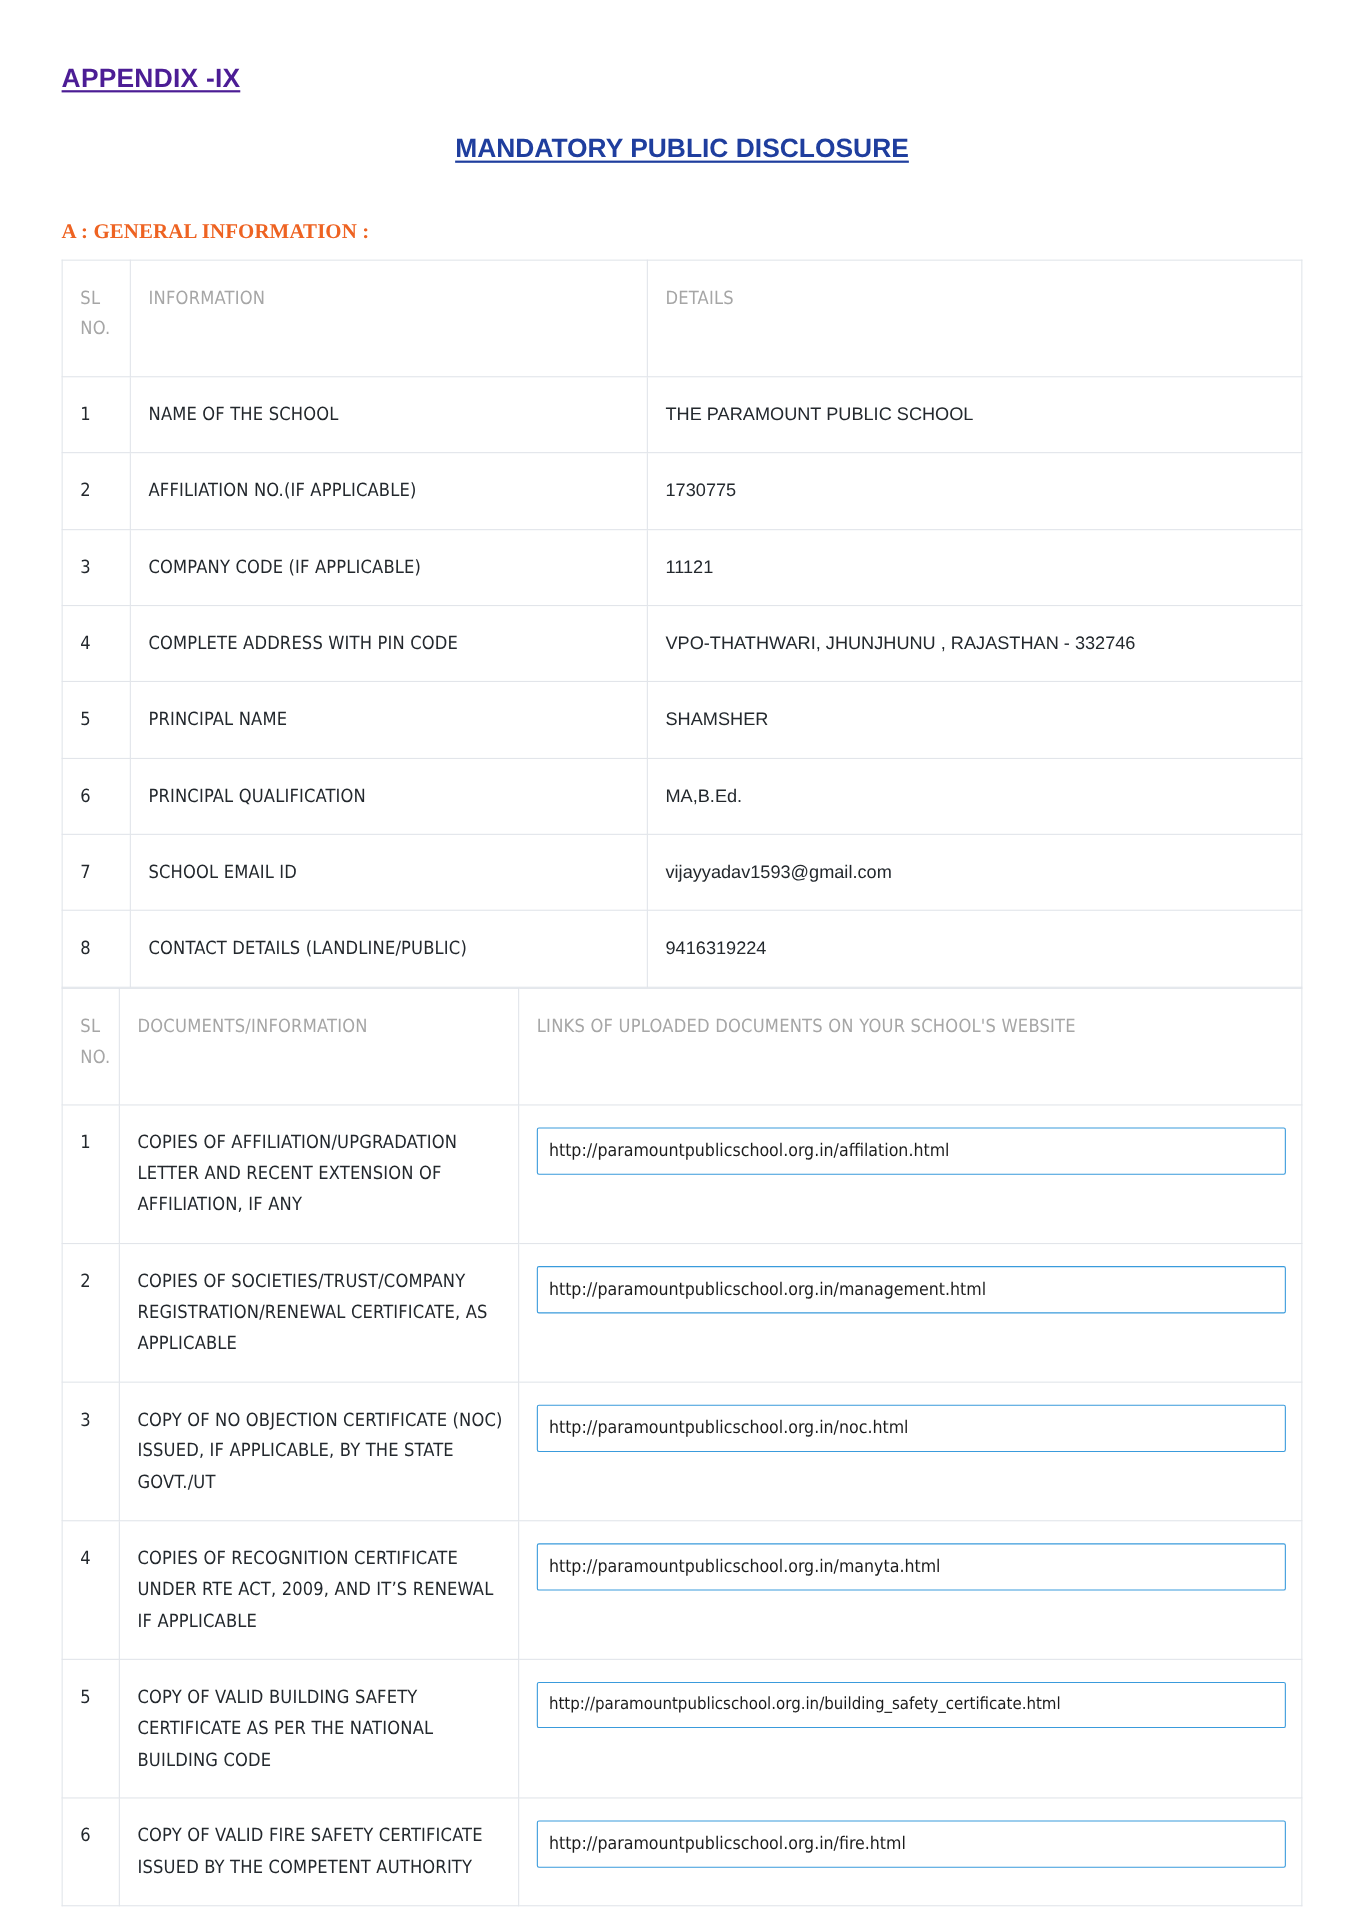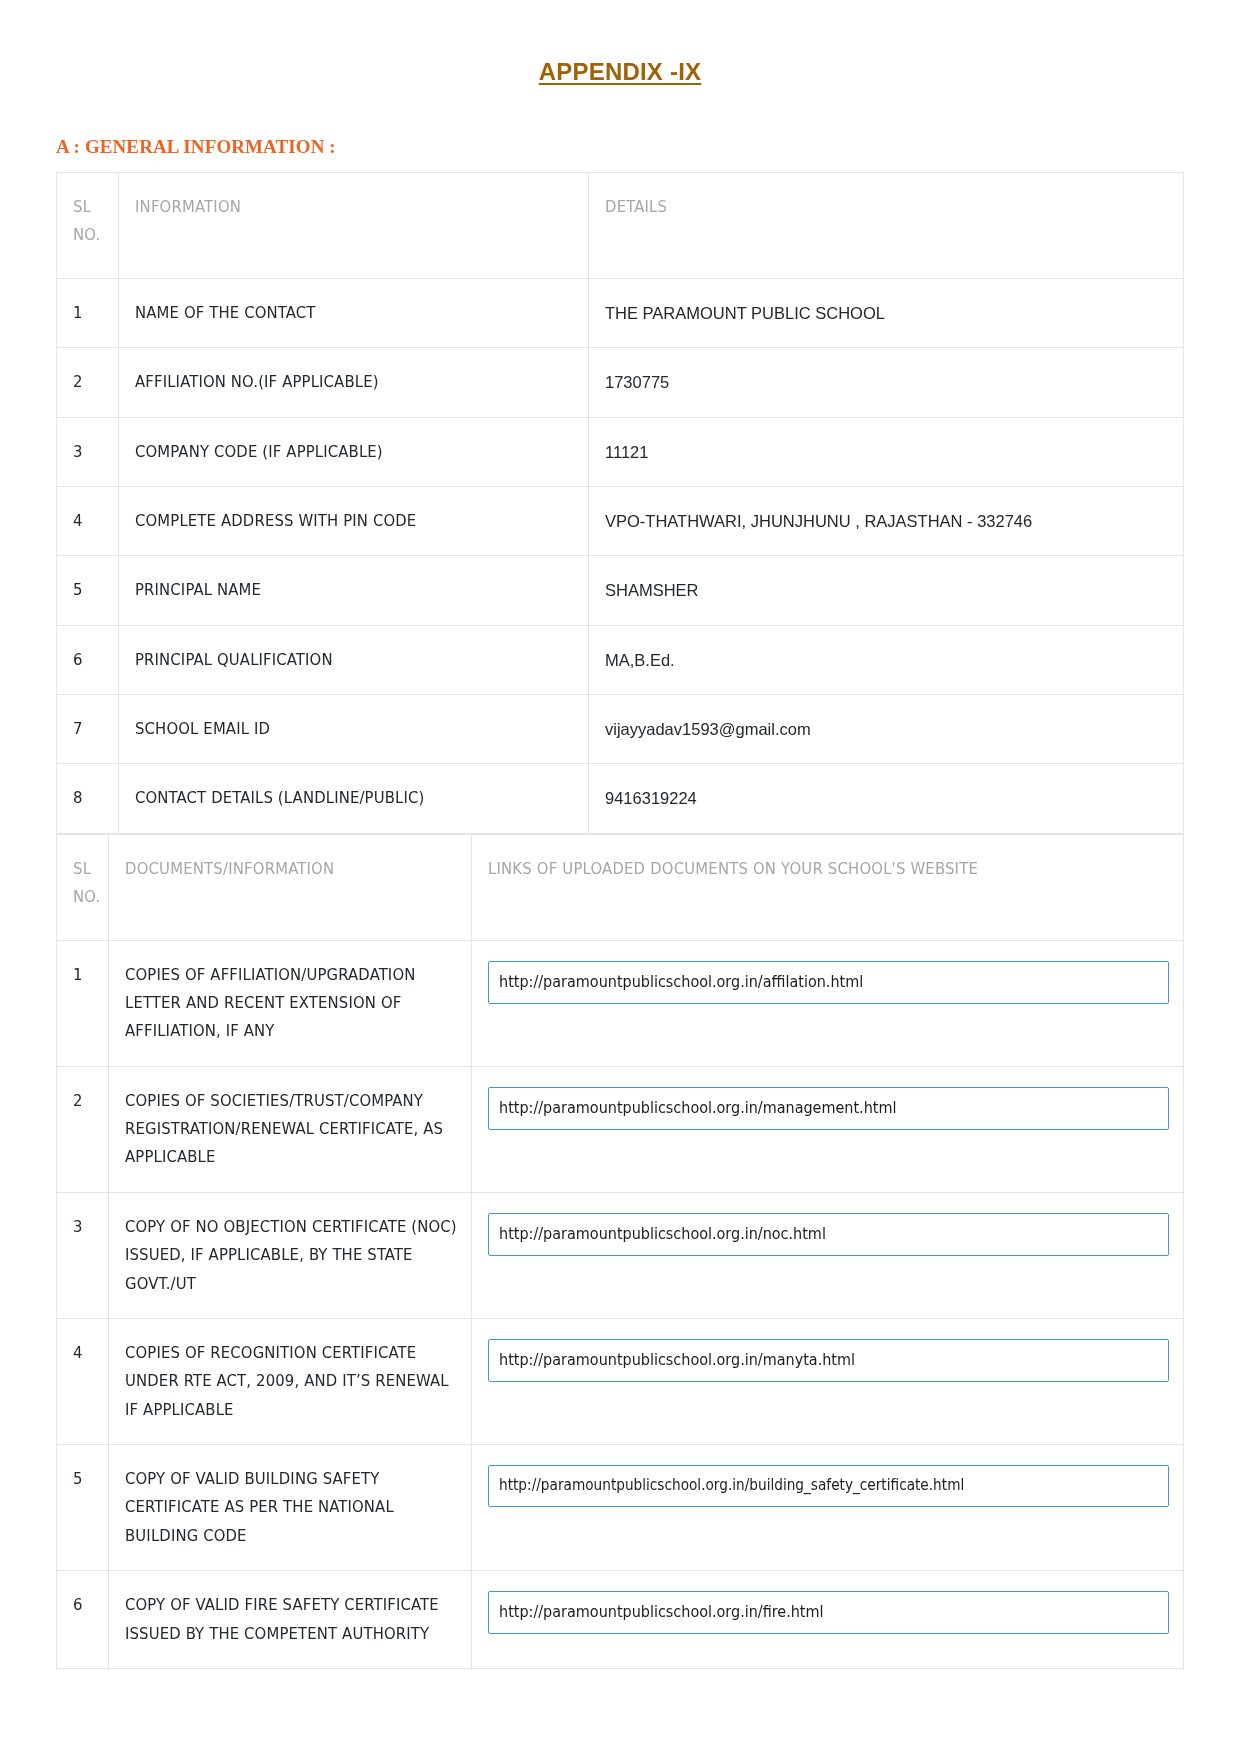--- a/index.html
+++ b/index.html
@@ -17,22 +17,22 @@
   .page {
     width: 1240px;
     min-height: 1754px;
     box-sizing: border-box;
     padding: 48px 56px 40px 56px;
     background: #ffffff;
   }
 
   
   .doc-title {
-    text-align: center;
-    color: #a16207;
+    text-align: left;
+    color: #4c1d95;
     font-family: "Liberation Sans", sans-serif;
     font-weight: bold;
     font-size: 24px;
     letter-spacing: 0.2px;
     margin: 10px 0 0 0;
   }
   .doc-title span {
     text-decoration: underline;
     text-underline-offset: 3px;
   }
@@ -136,40 +136,41 @@
   .rowlabel {
     letter-spacing: 0.15px;
   }
 </style>
 </head>
 <body>
 
 <div class="page">
 
   <h1 class="doc-title"><span>APPENDIX -IX</span></h1>
+  <h2 class="doc-subtitle"><span>MANDATORY PUBLIC DISCLOSURE</span></h2>
 
   <div class="section-heading">A : GENERAL INFORMATION :</div>
 
   <table class="disclosure tableA">
     <colgroup>
       <col class="c-sl">
         <col class="c-info">
         <col class="c-det">
     </colgroup>
     <thead>
       <tr>
         <th class="cond">SL NO.</th>
         <th class="cond">INFORMATION</th>
         <th class="cond">DETAILS</th>
       </tr>
     </thead>
     <tbody>
       <tr>
         <td class="cell-sl cond">1</td>
-        <td class="cond rowlabel">NAME OF THE CONTACT</td>
+        <td class="cond rowlabel">NAME OF THE SCHOOL</td>
         <td class="detail-text">THE PARAMOUNT PUBLIC SCHOOL</td>
       </tr>
       <tr>
         <td class="cell-sl cond">2</td>
         <td class="cond rowlabel">AFFILIATION NO.(IF APPLICABLE)</td>
         <td class="detail-text">1730775</td>
       </tr>
       <tr>
         <td class="cell-sl cond">3</td>
         <td class="cond rowlabel">COMPANY CODE (IF APPLICABLE)</td>

